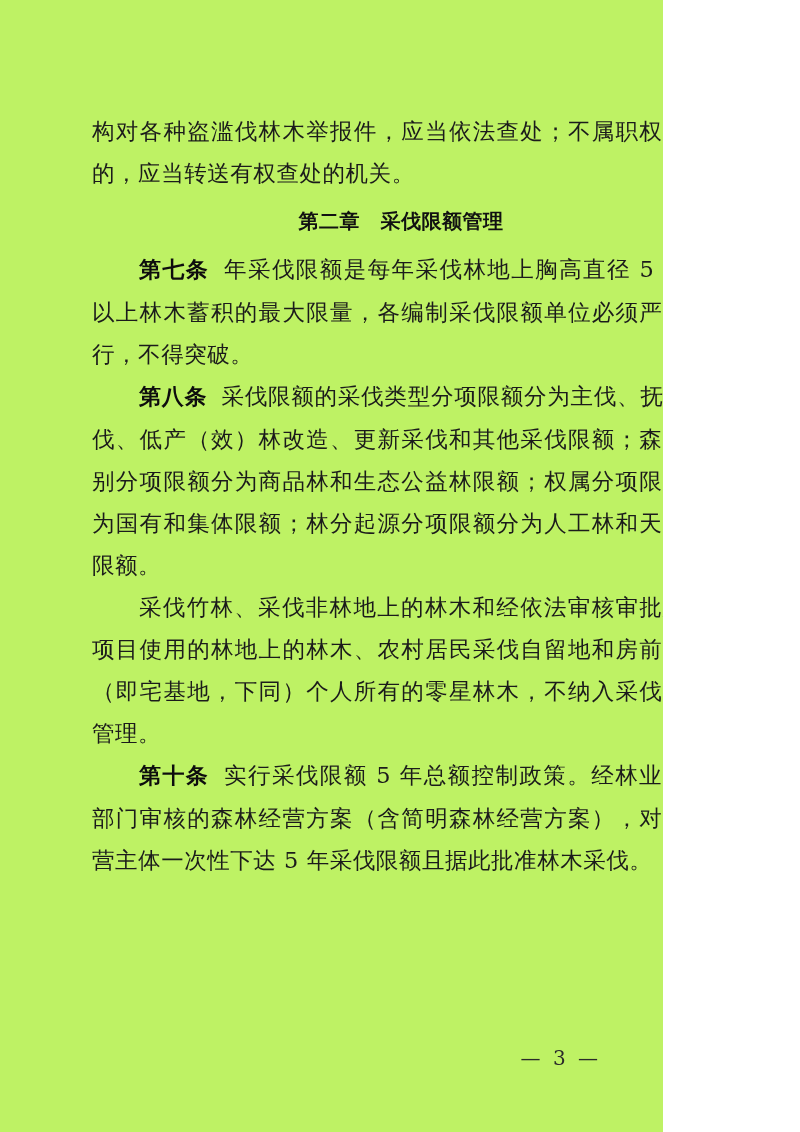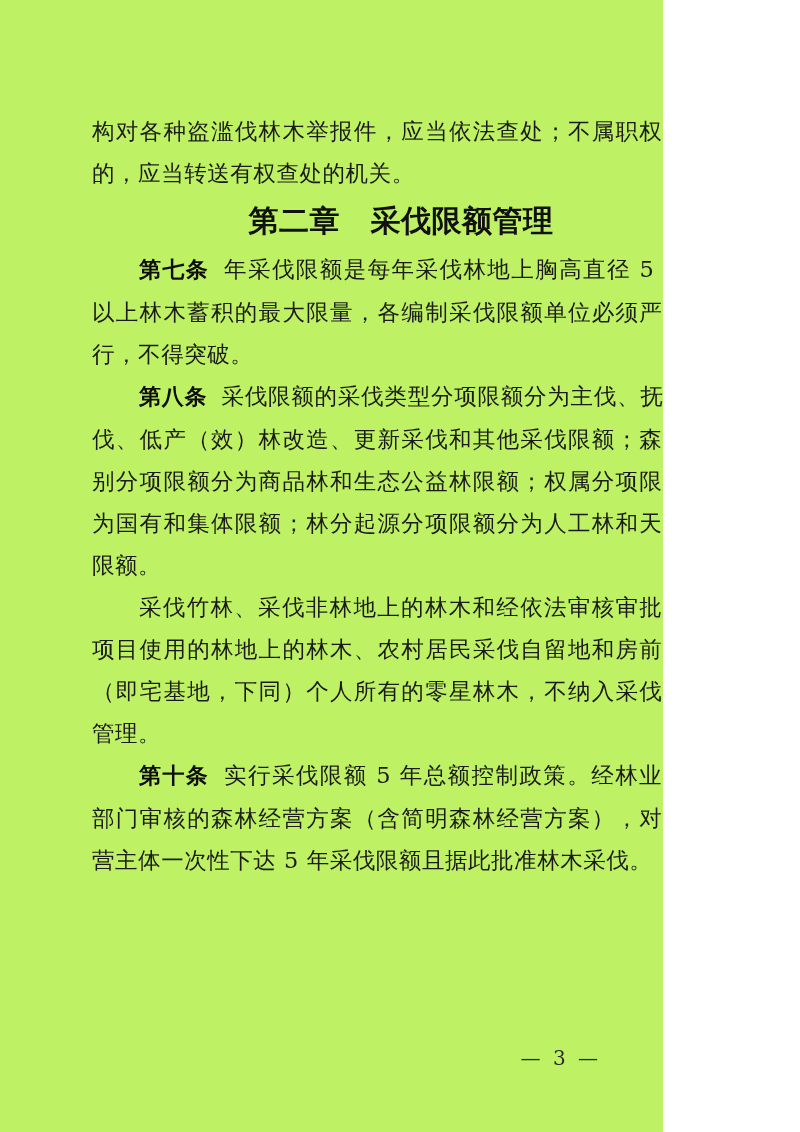--- a/index.html
+++ b/index.html
@@ -23,21 +23,21 @@
     left: 92px;
     top: 110px;
     width: 618px;
   }
 
   
   .chapter-heading {
     text-align: center;
     font-family: "DejaVu Sans", "Liberation Sans", sans-serif;
     font-weight: 700;
-    font-size: 30px;
+    font-size: 20px;
     line-height: 42px;
     letter-spacing: 0.5px;
     color: #111111;
     margin: 6px 0 6px 0;
     white-space: pre;
   }
 
   
   .para {
     font-size: 22.5px;

